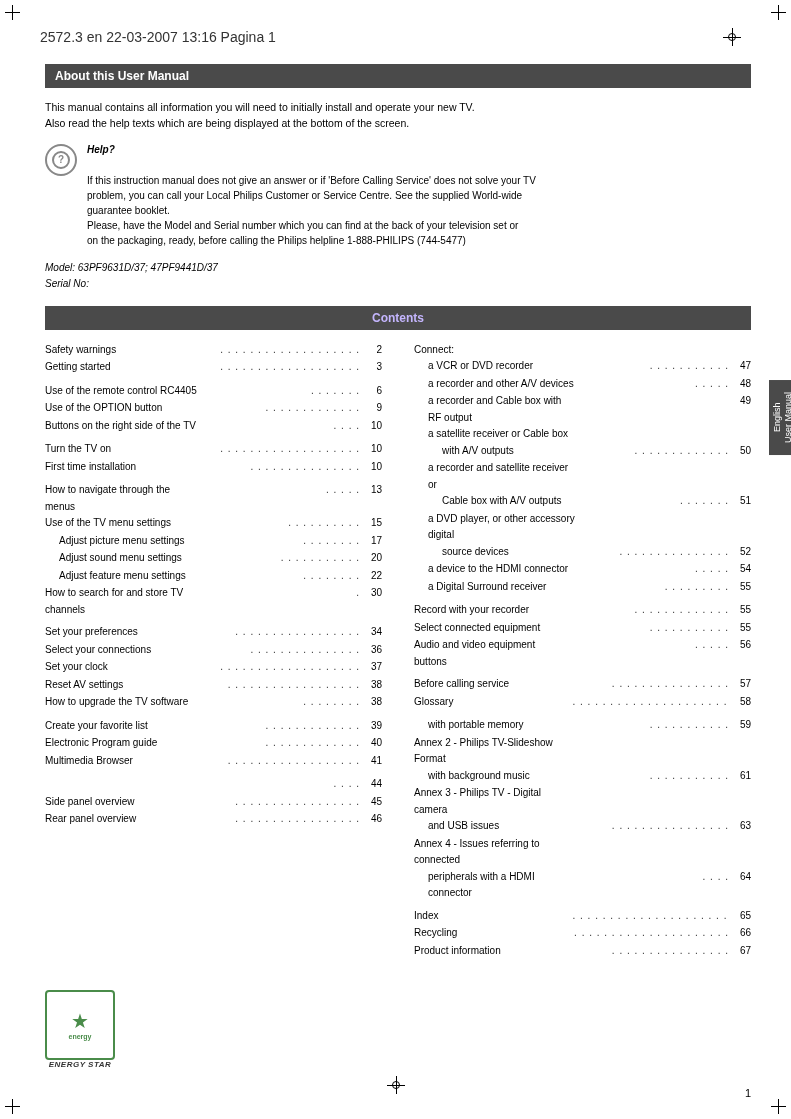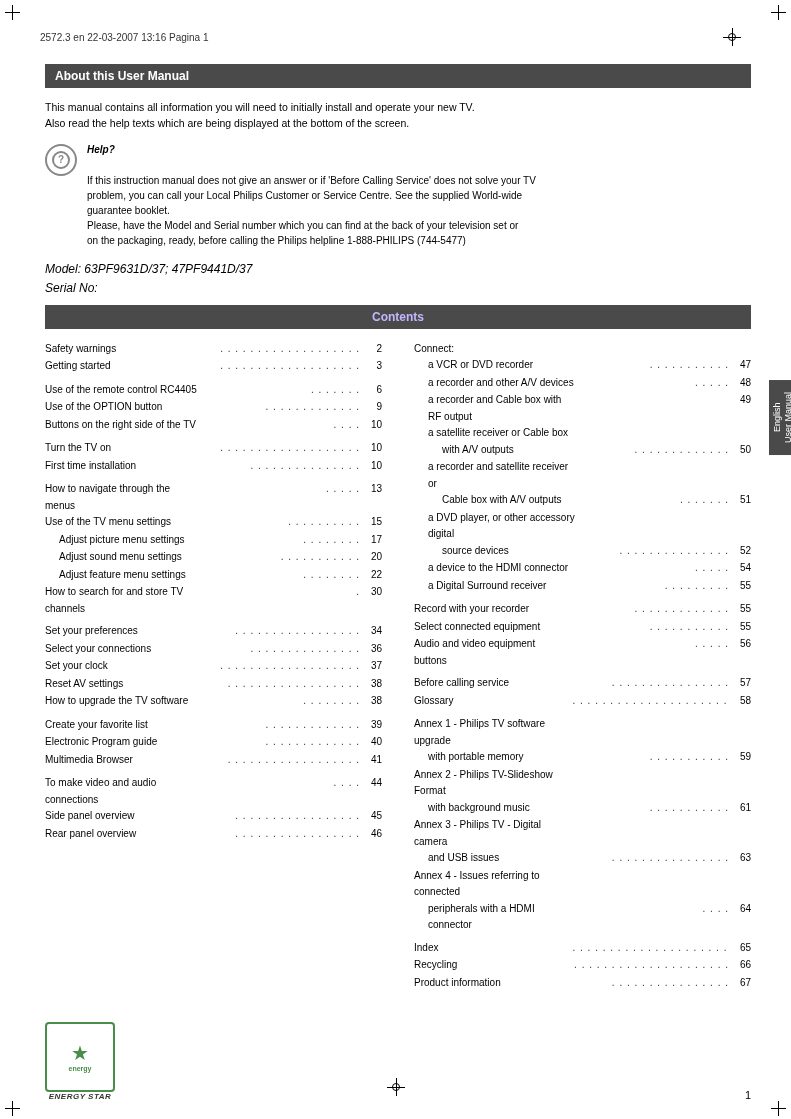--- a/index.html
+++ b/index.html
@@ -19,21 +19,21 @@
       background: #fff;
       padding: 20px 0;
       position: relative;
     }
 
     
     .print-header {
       display: flex;
       align-items: center;
       padding: 8px 30px 8px 40px;
-      font-size: 10px;
+      font-size: 14px;
       color: #333;
       border-bottom: none;
       margin-bottom: 10px;
     }
     .print-header-text {
       flex: 1;
     }
     .print-header-cross {
       width: 18px;
       height: 18px;
@@ -123,23 +123,23 @@
       line-height: 1.5;
     }
     .help-title {
       font-weight: bold;
       font-style: italic;
       display: block;
       margin-bottom: 16px;
     }
 
     .model-info {
-      font-size: 12px;
+      font-size: 10px;
       line-height: 1.6;
-      margin-bottom: 7px;
+      margin-bottom: 14px;
       font-style: italic;
     }
 
     
     .contents-header {
       background: #4a4a4a;
       color: #c4b5fd;
       text-align: center;
       padding: 5px 10px;
       font-size: 12px;
@@ -460,21 +460,20 @@
           <span class="toc-dots">. . . . . . . . . . . . .</span>
           <span class="toc-num">40</span>
         </div>
         <div class="toc-entry">
           <span class="toc-text">Multimedia Browser</span>
           <span class="toc-dots">. . . . . . . . . . . . . . . . . .</span>
           <span class="toc-num">41</span>
         </div>
         <div class="toc-spacer"></div>
         <div class="toc-entry">
-          <span class="toc-text">To make video and audio connections</span>
           <span class="toc-dots">. . . .</span>
           <span class="toc-num">44</span>
         </div>
         <div class="toc-entry">
           <span class="toc-text">Side panel overview</span>
           <span class="toc-dots">. . . . . . . . . . . . . . . . .</span>
           <span class="toc-num">45</span>
         </div>
         <div class="toc-entry">
           <span class="toc-text">Rear panel overview</span>
@@ -565,25 +564,20 @@
           <span class="toc-text">Before calling service</span>
           <span class="toc-dots">. . . . . . . . . . . . . . . .</span>
           <span class="toc-num">57</span>
         </div>
         <div class="toc-entry">
           <span class="toc-text">Glossary</span>
           <span class="toc-dots">. . . . . . . . . . . . . . . . . . . . . .</span>
           <span class="toc-num">58</span>
         </div>
         <div class="toc-spacer"></div>
-        <div class="toc-entry">
-          <span class="toc-text">Annex 1 - Philips TV software upgrade</span>
-          <span class="toc-dots"></span>
-          <span class="toc-num"></span>
-        </div>
         <div class="toc-entry indented">
           <span class="toc-text">with portable memory</span>
           <span class="toc-dots">. . . . . . . . . . .</span>
           <span class="toc-num">59</span>
         </div>
         <div class="toc-entry">
           <span class="toc-text">Annex 2 - Philips TV-Slideshow Format</span>
           <span class="toc-dots"></span>
           <span class="toc-num"></span>
         </div>

